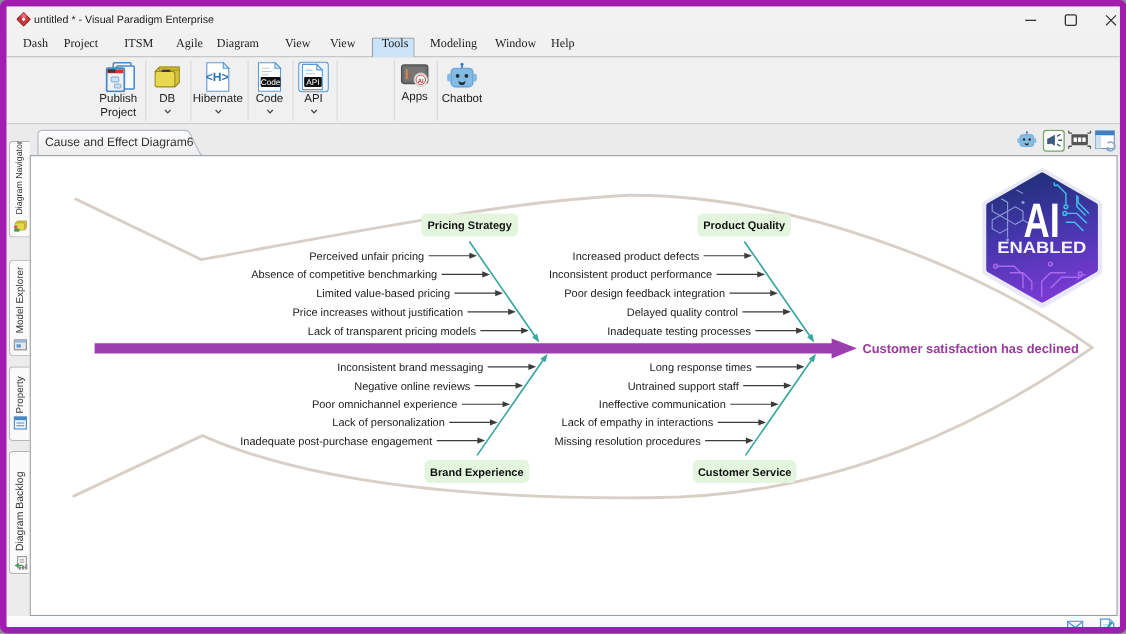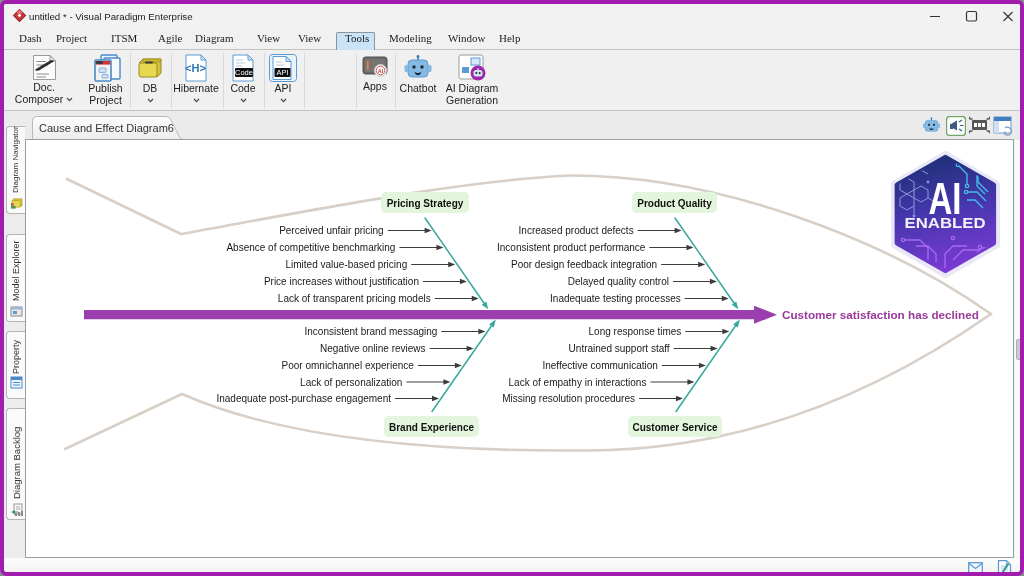--- a/index.html
+++ b/index.html
@@ -1,19 +1,19 @@
 <!DOCTYPE html>
 <html><head>
 <meta charset="utf-8">
 <style>
 * { margin:0; padding:0; box-sizing:border-box; }
 html,body { width:1024px; height:576px; overflow:hidden; background:#8a8f94; }
 body { font-family:"Liberation Sans", sans-serif; }
 #win { position:absolute; left:0; top:0; width:1024px; height:576px;
-  background:#f1f1f1; border:4px solid #a21caf; border-radius:6px 6px 7px 7px; overflow:hidden; }
+  background:#f1f1f1; border:6px solid #a21caf; border-radius:6px 6px 7px 7px; overflow:hidden; }
 
 #titlebar { position:absolute; left:0; top:0; width:100%; height:25px; background:#f2f2f2; }
 #title-text { position:absolute; left:25px; top:7px; font-size:9.7px; color:#1b1b1b; }
 
 #menubar { position:absolute; left:0; top:25px; width:100%; height:20px; background:#f1f1f1; }
 .mi { position:absolute; top:3px; font-size:11px; color:#1c1c1c;font-family:Liberation Serif, serif; }
 #tools-tab { position:absolute; left:332px; top:3px; width:39px; height:18px;
   background:#cbe3f6; border:1px solid #8f9499; border-bottom:none; border-radius:2px 2px 0 0; z-index:3; }
 
 #toolbar { position:absolute; left:0; top:45px; width:100%; height:62px; background:#f0f0f0;
@@ -77,34 +77,20 @@
   </div>
   <div id="toolbar">
     <div class="tsep" style="left:126px"></div>
     <div class="tsep" style="left:167px"></div>
     <div class="tsep" style="left:219px"></div>
     <div class="tsep" style="left:260px"></div>
     <div class="tsep" style="left:300px"></div>
     <div class="tsep" style="left:352px"></div>
     <div class="tsep" style="left:391px"></div>
 
-    <div class="tbtn" style="left:8px;width:64px">
-      <svg class="ic" width="25" height="27" viewBox="0 0 25 27">
-        <path d="M1.5 1.5 h16.5 l5.5 5.5 v18.5 h-22 z" fill="#fbfbfb" stroke="#9a9a9a"></path>
-        <path d="M18 1.5 l5.5 5.5 h-5.5 z" fill="#eeeeee" stroke="#9a9a9a"></path>
-        <line x1="4.5" y1="7.5" x2="14" y2="7.5" stroke="#8c8c8c"></line>
-        <line x1="4.5" y1="11" x2="16" y2="11" stroke="#8c8c8c"></line>
-        <line x1="4.5" y1="20" x2="17" y2="20" stroke="#8c8c8c"></line>
-        <line x1="4.5" y1="23" x2="14" y2="23" stroke="#8c8c8c"></line>
-        <path d="M3.5 15.2 L18.5 6.2 l2.6 0 1 1 L7 16.4 l-3.5 0.4 z" fill="#2e2e2e"></path>
-      </svg>
-      <div class="tlbl">Doc.<br>Composer <svg width="7" height="5" style="vertical-align:1px">
-            <path d="M1,1 L3.5,3.6 L6,1" stroke="#444" stroke-width="1.1" fill="none"></path>
-          </svg></div>
-    </div>
     <div class="tbtn" style="left:74px;width:55px">
       <svg class="ic" width="30" height="28" viewBox="0 0 30 28">
         <rect x="10" y="1" width="16" height="21" rx="1" fill="#eef5fc" stroke="#4a89c8" stroke-width="1.4"></rect>
         <rect x="13" y="4" width="16" height="21" rx="1" fill="#f4f9fe" stroke="#4a89c8" stroke-width="1.4"></rect>
         <rect x="4" y="6" width="16" height="21" rx="1" fill="#f2f2f2" stroke="#4a89c8" stroke-width="1.6"></rect>
         <rect x="4.8" y="7" width="14.4" height="3.6" fill="#d63333"></rect>
         <rect x="4.8" y="7" width="7" height="3" fill="#3a3a3a"></rect>
         <rect x="8" y="14" width="7" height="4.5" rx="0.8" fill="#cfe0f2" stroke="#6fa3d8" stroke-width="0.8"></rect>
         <rect x="11" y="20.5" width="6" height="3.5" rx="0.8" fill="#cfe0f2" stroke="#6fa3d8" stroke-width="0.8"></rect>
       </svg>
@@ -176,33 +162,20 @@
         <line x1="15" y1="6" x2="15" y2="2" stroke="#3a79b8" stroke-width="1.6"></line>
         <circle cx="15" cy="2.5" r="1.4" fill="#3a79b8"></circle>
         <rect x="5" y="6" width="20" height="17" rx="4" fill="#85bbe2" stroke="#5b9bd5"></rect>
         <rect x="1.5" y="11" width="3.5" height="7" rx="1.5" fill="#85bbe2"></rect>
         <rect x="25" y="11" width="3.5" height="7" rx="1.5" fill="#85bbe2"></rect>
         <circle cx="11" cy="13" r="1.7" fill="#1d2a38"></circle>
         <circle cx="19" cy="13" r="1.7" fill="#1d2a38"></circle>
         <path d="M11.5 17.5 q3.5 3.2 7 0 l-1.2 3 q-2.3 1.6 -4.6 0 z" fill="#1d2a38"></path>
       </svg>
       <div class="tlbl">Chatbot</div>
-    </div>
-    <div class="tbtn" style="left:438px;width:60px">
-      <svg class="ic" width="28" height="28" viewBox="0 0 28 28">
-        <rect x="1" y="1" width="24" height="24" rx="2" fill="#fff" stroke="#9a9a9a"></rect>
-        <rect x="13" y="4" width="9" height="7" fill="#d9e8f5" stroke="#5b9bd5"></rect>
-        <rect x="4" y="13" width="7" height="6" fill="#5b9bd5"></rect>
-        <circle cx="20" cy="19" r="7.5" fill="#9d28ac"></circle>
-        <rect x="15.5" y="16" width="9" height="6.5" rx="2.5" fill="#cfe6f7"></rect>
-        <circle cx="18.3" cy="19" r="1" fill="#222"></circle>
-        <circle cx="21.7" cy="19" r="1" fill="#222"></circle>
-        <line x1="20" y1="14" x2="20" y2="16" stroke="#cfe6f7" stroke-width="1.2"></line>
-      </svg>
-      <div class="tlbl">AI Diagram<br>Generation</div>
     </div>
   </div>
   <div id="tabstrip">
     <svg width="200" height="29" style="position:absolute;left:0;top:0">
       <defs>
           <linearGradient id="tabg" x1="0" y1="0" x2="0" y2="1">
         <stop offset="0" stop-color="#fdfdfd"></stop>
             <stop offset="1" stop-color="#ececec"></stop>
       </linearGradient>
         </defs>

